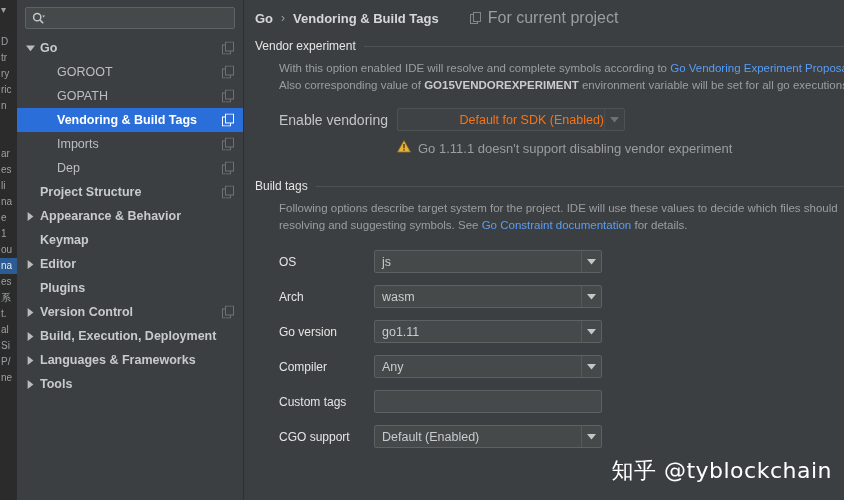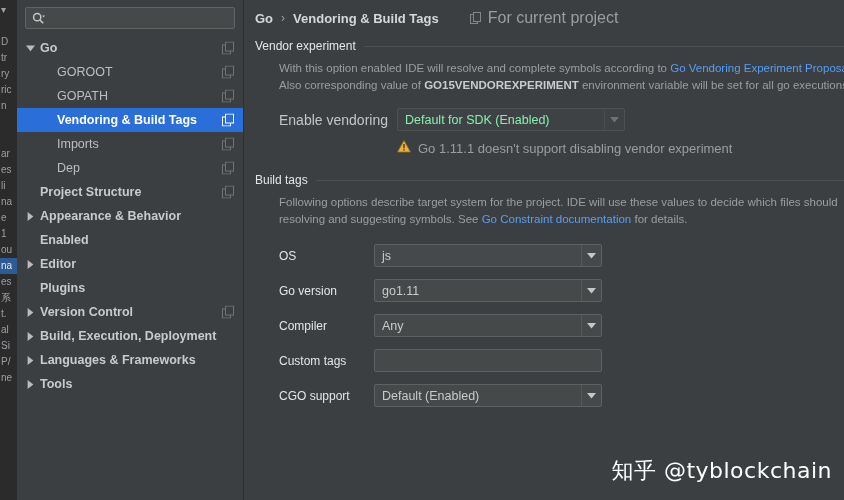--- a/index.html
+++ b/index.html
@@ -231,21 +231,21 @@
     border-left: 1px solid #56595b;
     display: flex;
     align-items: center;
     justify-content: center;
     flex: 0 0 19px;
   }
   .combo.disabled {
     background: #3f4244;
     border-color: #4d5254;
   }
-  .combo.disabled .val { color: #86efac; }
+  .combo.disabled .val { color: #f97316; text-align: right; }
   .combo.disabled .arrowbtn { border-left-color: #4a4d50; }
   .textfield {
     width: 228px;
     height: 23px;
     background: #45494a;
     border: 1px solid #5c6164;
     border-radius: 2px;
     box-sizing: border-box;
     color: #c9cbcd;
     font-family: inherit;
@@ -394,21 +394,21 @@
         </div>
         <div class="tree-row lvl1 bold">
           <span class="twisty">
             <svg width="7" height="9" viewBox="0 0 7 9">
               <polygon points="0.6,0 6.4,4.5 0.6,9" fill="#b9bbbd"></polygon>
             </svg>
           </span>
           <span class="label">Appearance &amp; Behavior</span>
         </div>
         <div class="tree-row lvl1 bold noarrow">
-          <span class="label">Enabled</span>
+          <span class="label">Keymap</span>
         </div>
         <div class="tree-row lvl1 bold">
           <span class="twisty">
             <svg width="7" height="9" viewBox="0 0 7 9">
               <polygon points="0.6,0 6.4,4.5 0.6,9" fill="#b9bbbd"></polygon>
             </svg>
           </span>
           <span class="label">Editor</span>
         </div>
         <div class="tree-row lvl1 bold noarrow">
@@ -501,37 +501,48 @@
           <svg width="14" height="13" viewBox="0 0 14 13">
             <polygon points="7,0.6 13.4,12 0.6,12" fill="#e8b33c" stroke="#9a7420" stroke-width="0.8" stroke-linejoin="round"></polygon>
             <rect x="6.3" y="4" width="1.4" height="4.3" fill="#4a3a10"></rect>
             <rect x="6.3" y="9.2" width="1.4" height="1.4" fill="#4a3a10"></rect>
           </svg>
         </span>
         <span class="wtext">Go 1.11.1 doesn't support disabling vendor experiment</span>
       </div>
     </div>
 
-    <div class="section" style="margin-top:17px;">
+    <div class="section" style="margin-top:23px;">
       <div class="section-head">
         <span>Build tags</span>
         <span class="rule"></span>
       </div>
       <div class="section-body">
         <div class="desc">Following options describe target system for the project. IDE will use these values to decide which files should</div>
         <div class="desc">
           <span>resolving and suggesting symbols. See </span><span class="lnk">Go Constraint documentation</span><span> for details.</span>
         </div>
       </div>
 
       <div class="form" id="form">
           <div class="frow">
             <span class="flabel">OS</span>
             <div class="combo">
               <span class="val">js</span>
+              <span class="arrowbtn">
+                <svg width="9" height="6" viewBox="0 0 9 6">
+                  <polygon points="0,0 9,0 4.5,5.5" fill="#c4c6c8"></polygon>
+                </svg>
+              </span>
+            </div>
+          </div>
+          <div class="frow">
+            <span class="flabel">Arch</span>
+            <div class="combo">
+              <span class="val">wasm</span>
               <span class="arrowbtn">
                 <svg width="9" height="6" viewBox="0 0 9 6">
                   <polygon points="0,0 9,0 4.5,5.5" fill="#c4c6c8"></polygon>
                 </svg>
               </span>
             </div>
           </div>
           <div class="frow">
             <span class="flabel">Go version</span>
             <div class="combo">

